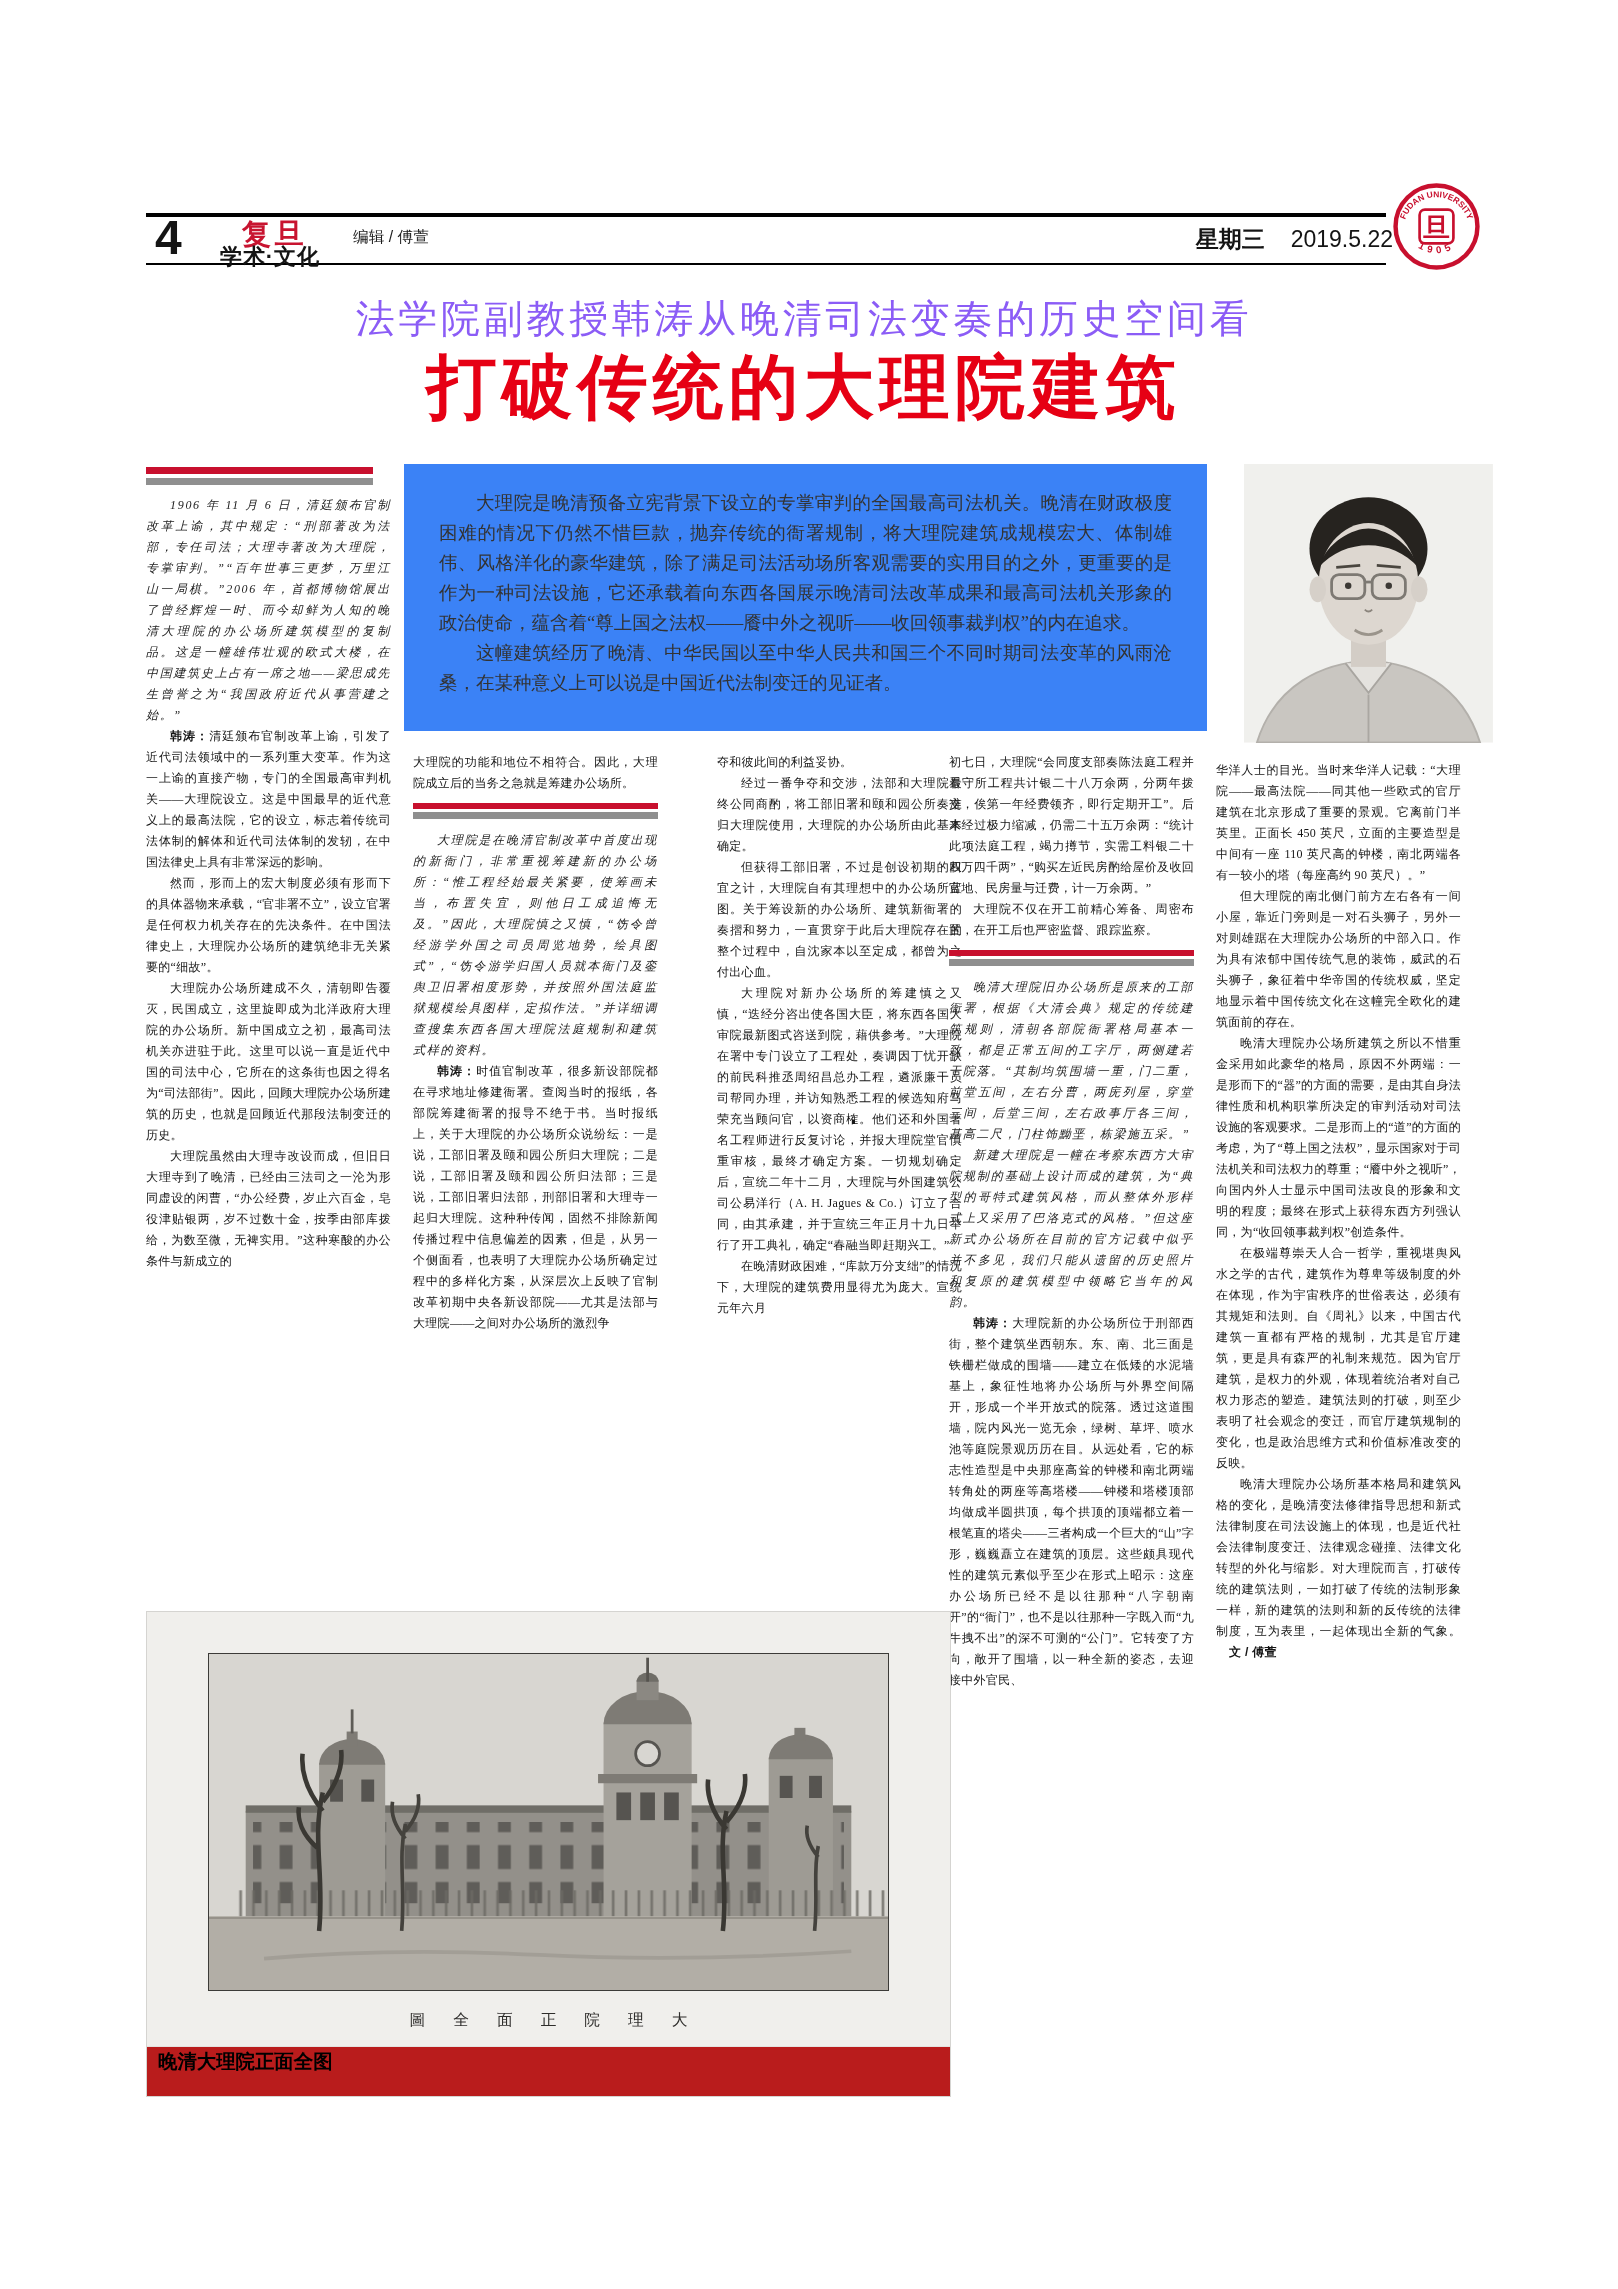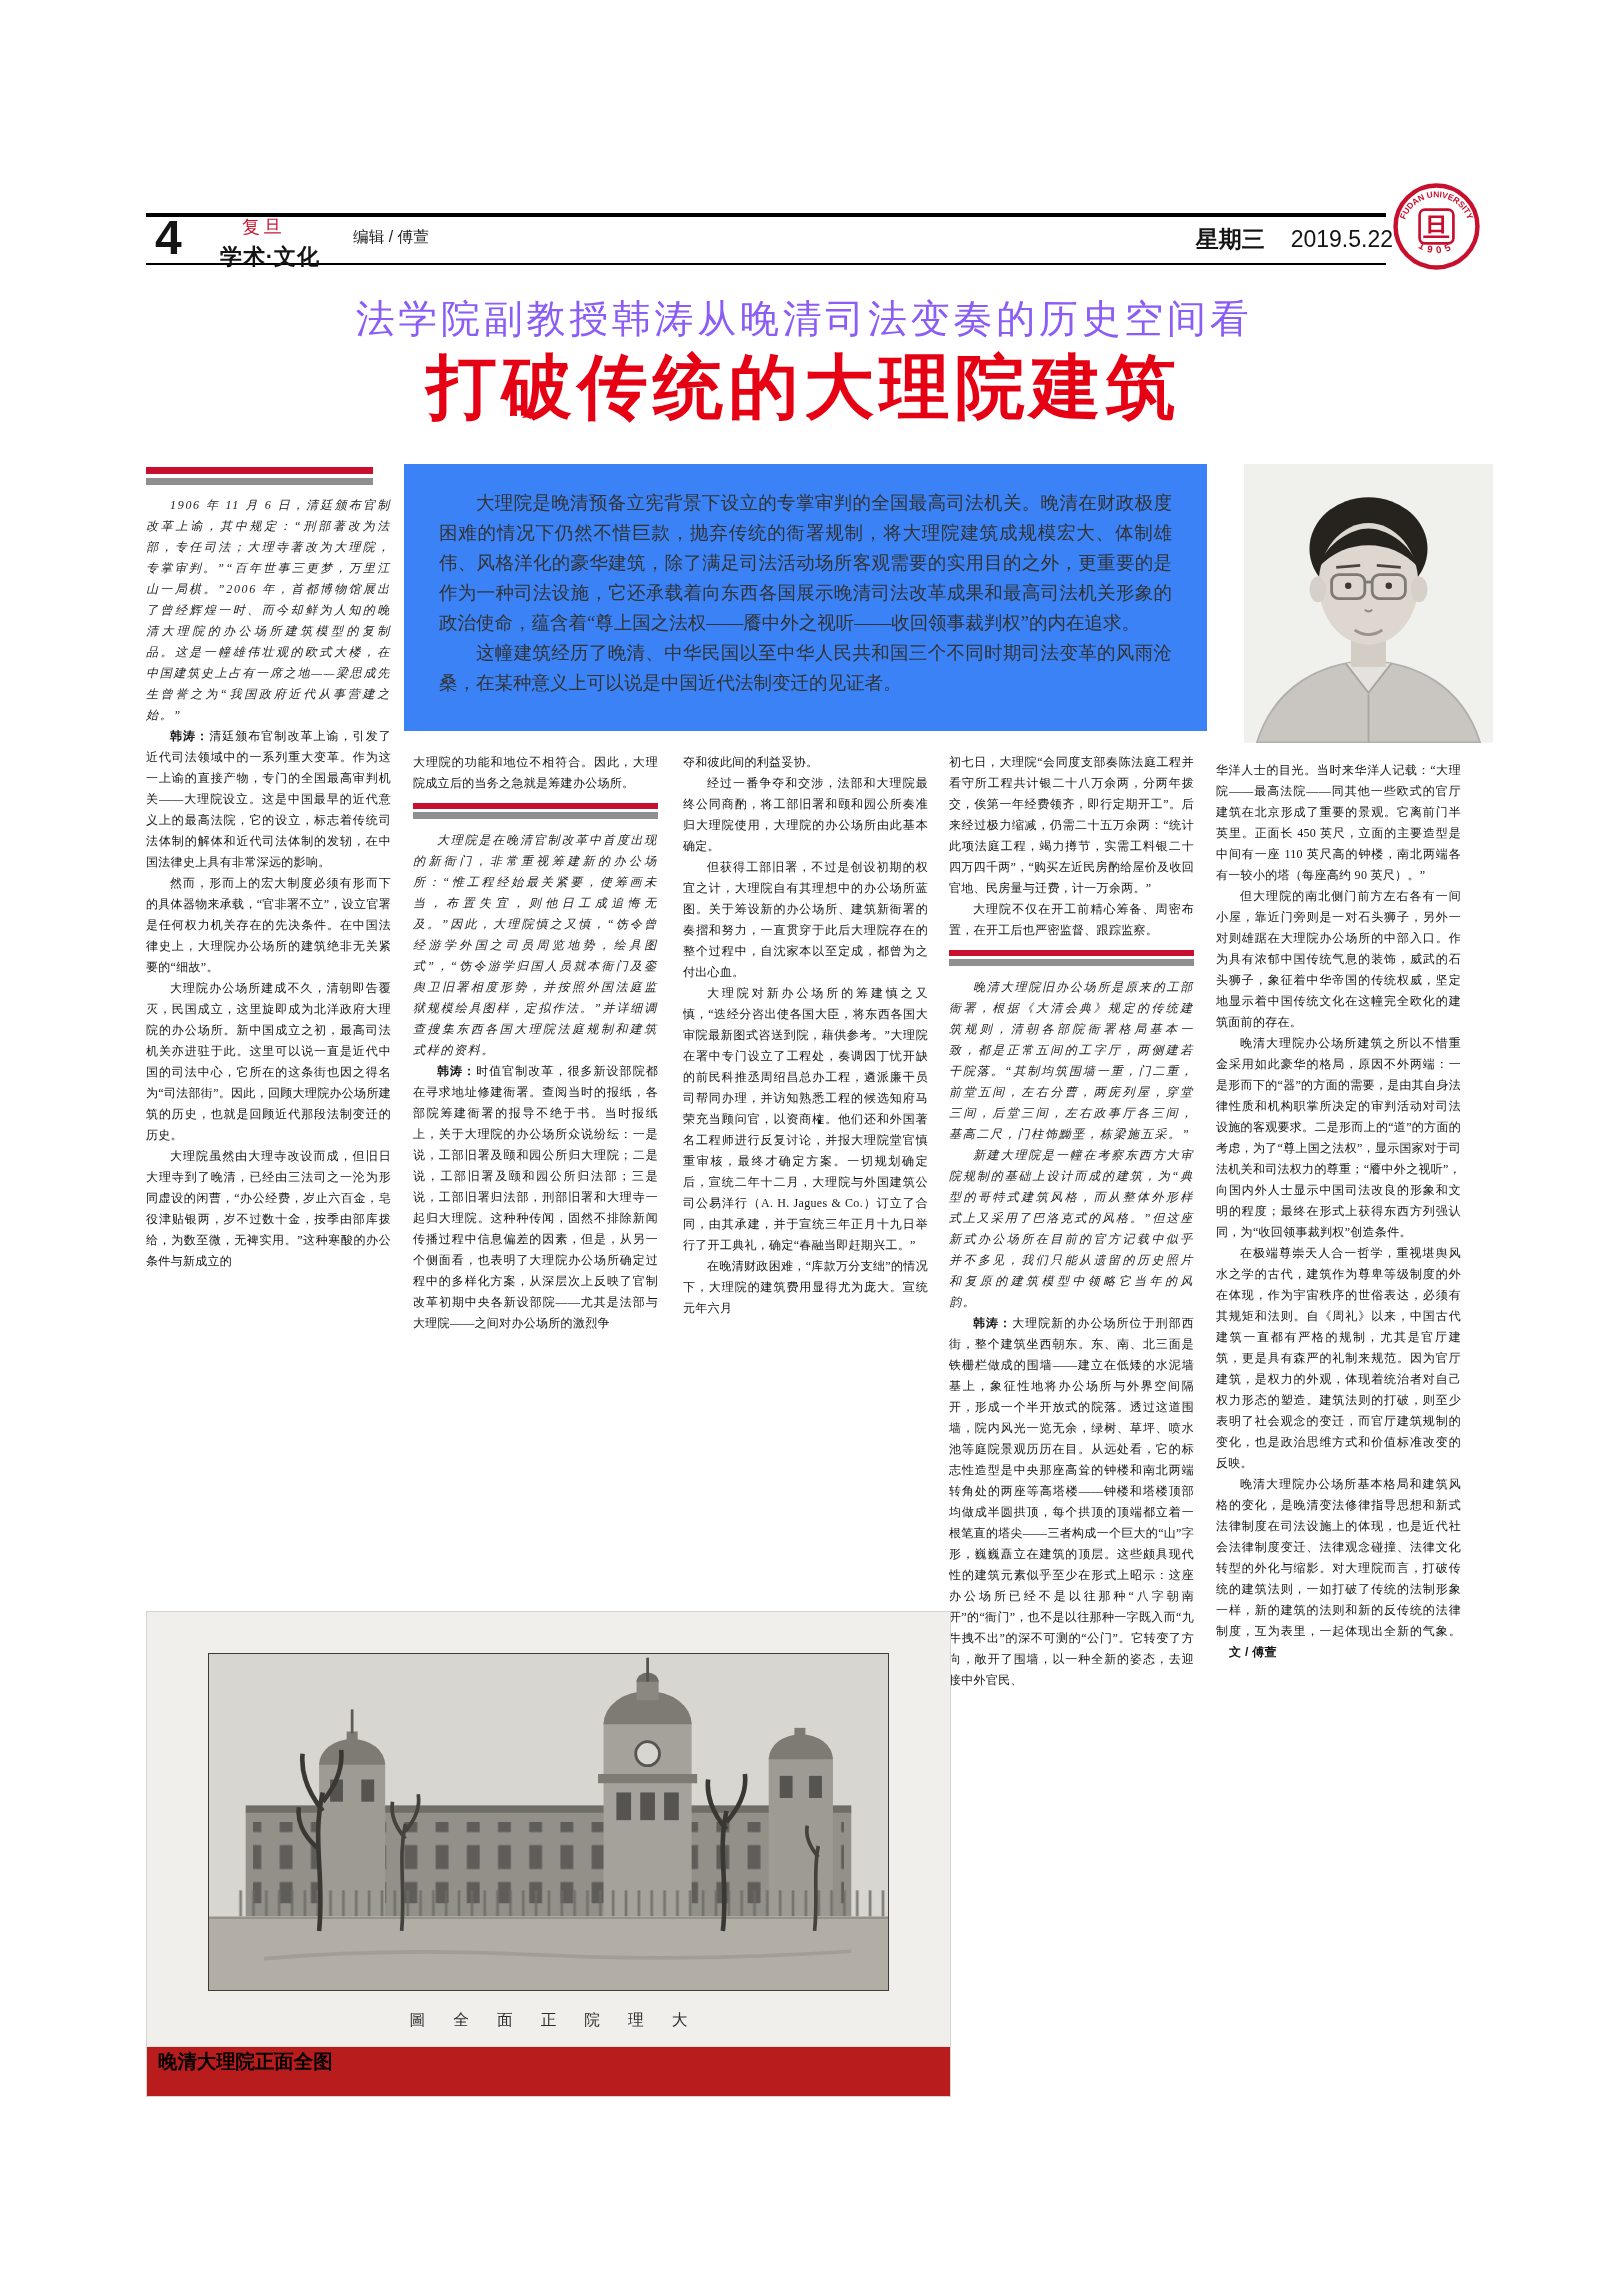--- a/index.html
+++ b/index.html
@@ -4,21 +4,21 @@
 <style>
   html,body{margin:0;padding:0;background:#888;}
   .page{position:relative;width:1619px;height:2290px;background:#ffffff;overflow:hidden;
         font-family:"Liberation Serif",serif;color:#141414;}
   
   .rule{position:absolute;left:146px;width:1240px;background:#000;}
   .rule-top{top:213px;height:3.7px;}
   .rule-bottom{top:263px;height:1.8px;}
   .pagenum{position:absolute;left:155px;top:212px;font-family:"Liberation Sans",sans-serif;
            font-weight:bold;font-size:48px;line-height:52px;}
-  .brand{position:absolute;left:242px;top:215px;color:#c81430;font-weight:normal;font-size:18px;
+  .brand{position:absolute;left:242px;top:215px;color:#c81430;font-weight:bold;font-size:29px;
          letter-spacing:3.7px;font-family:"Liberation Serif",serif;}
   .section{position:absolute;left:220px;top:242px;font-family:"Liberation Sans",sans-serif;
            font-weight:bold;font-size:22px;letter-spacing:0.9px;}
   .editor{position:absolute;left:353px;top:227px;font-family:"Liberation Sans",sans-serif;
           font-size:15.7px;color:#1c1c1c;}
   .dateline{position:absolute;left:1015px;top:224px;width:378px;text-align:right;
             font-family:"Liberation Sans",sans-serif;font-size:23px;}
   .dateline .wd{font-weight:bold;margin-right:26px;}
   .seal{position:absolute;left:1392px;top:182px;width:89px;height:89px;}
   
@@ -35,21 +35,21 @@
   .portrait{position:absolute;left:1244px;top:464px;width:249px;height:279px;}
   
   .colbars{position:absolute;left:146px;top:467px;width:227px;}
   .colbars .r{height:6.5px;background:#c8102e;}
   .colbars .g{height:7.4px;background:#8f8f8f;margin-top:4.6px;}
   
   .col{position:absolute;width:245px;top:752px;height:1345px;overflow:hidden;
        font-size:12px;line-height:21px;text-align:justify;color:#151515;letter-spacing:0.3px;}
   .colA{left:146px;top:495px;height:1076px;}
   .colB{left:413px;height:819px;}
-  .colC{left:683px;height:819px;}
+  .colC{left:717px;height:819px;}
   .colD{left:949px;}
   .colE{left:1216px;top:760px;height:1337px;}
   .col p{margin:0;text-indent:2em;}
   .col p.noindent{text-indent:0;}
   .col p.lead{font-style:italic;letter-spacing:1.7px;color:#1d1d1d;}
   .speaker{font-weight:bold;font-family:"Liberation Sans",sans-serif;font-style:normal;}
   .byline{font-weight:bold;font-family:"Liberation Sans",sans-serif;margin-left:13px;}
   .sep{margin:9.2px 0 11px 0;}
   .sep .r{height:5.5px;background:#c8102e;}
   .sep .g{height:6.5px;background:#8f8f8f;margin-top:3.7px;}

